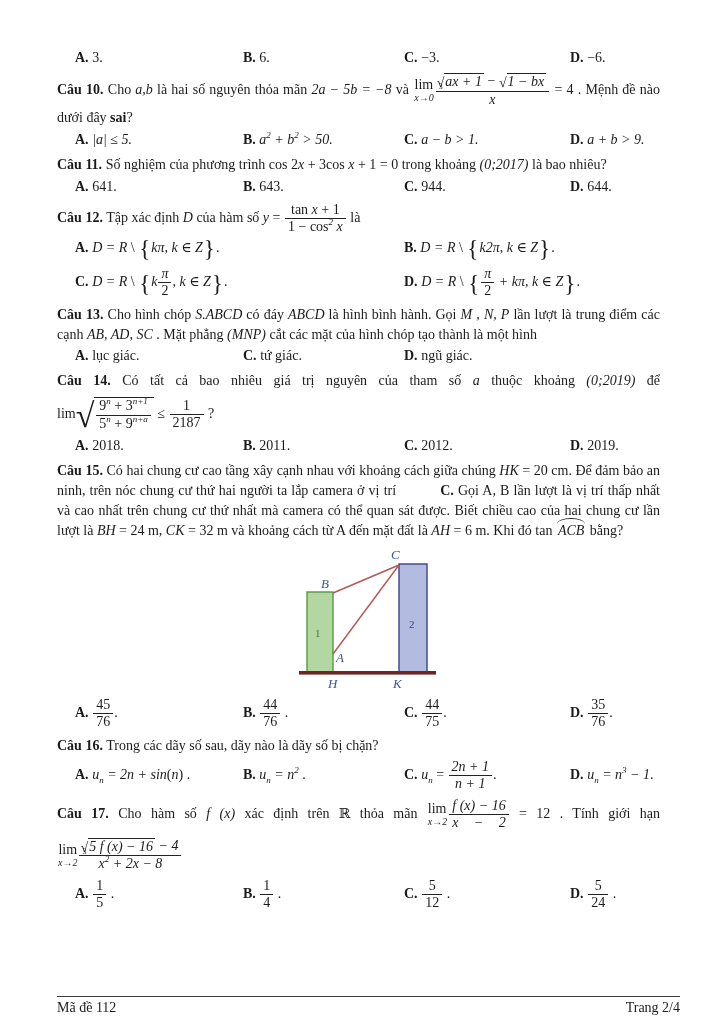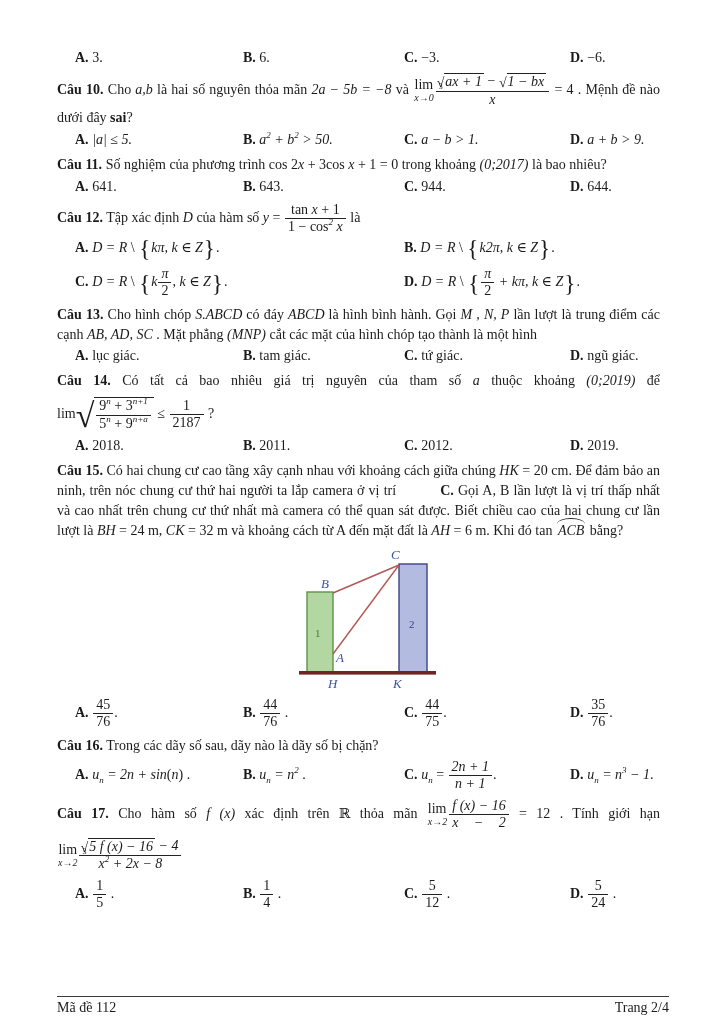--- a/index.html
+++ b/index.html
@@ -30,21 +30,21 @@
   .sqrt{display:inline-flex;align-items:flex-end;vertical-align:middle;white-space:nowrap;}
   .rad{line-height:1.02;}
   .sqrt-big .rad{font-size:34px;line-height:0.95;}
   .rbar{border-top:1.2px solid #222;padding:0 2px 0 1px;line-height:1.2;}
   .ridx{font-size:8px;position:relative;top:-0.45em;margin-right:-6px;z-index:2;font-style:normal;}
   .brace{font-size:165%;vertical-align:middle;line-height:0.7;padding:0 1px;font-weight:400;}
   .arc{font-style:italic;position:relative;display:inline-block;padding:0 2px;}
   .arc::before{content:"";position:absolute;top:-3px;left:1px;right:1px;height:5px;
     border-top:1.3px solid #222;border-radius:50% 50% 0 0 / 100% 100% 0 0;}
   .figure-wrap{margin:2px 0 2px 238px;width:150px;height:150px;}
-  .footer{position:absolute;left:57px;right:56px;bottom:8px;border-top:1.2px solid #3a3a3a;
+  .footer{position:absolute;left:57px;right:45px;bottom:8px;border-top:1.2px solid #3a3a3a;
     padding-top:3px;display:flex;justify-content:space-between;font-size:14px;}
 </style>
 </head>
 <body>
 
 <div class="content">
 
   <div class="opts">
       <div class="opt"><b class="opt-label">A.</b> <span class="opt-math"><span>3.</span></span></div>
       <div class="opt"><b class="opt-label">B.</b> <span class="opt-math"><span>6.</span></span></div>
@@ -79,21 +79,20 @@
   <div class="opts opts2">
       <div class="opt"><b class="opt-label">A.</b> <span class="opt-math"><span class="mi">D = R</span><span> \ </span><span class="brace">{</span><span class="mi">kπ, k ∈ Z</span><span class="brace">}</span><span>.</span></span></div>
       <div class="opt"><b class="opt-label">B.</b> <span class="opt-math"><span class="mi">D = R</span><span> \ </span><span class="brace">{</span><span class="mi">k2π, k ∈ Z</span><span class="brace">}</span><span>.</span></span></div>
       <div class="opt"><b class="opt-label">C.</b> <span class="opt-math"><span class="mi">D = R</span><span> \ </span><span class="brace">{</span><span class="mi">k</span><span class="frac"><span class="num"><span class="mi">π</span></span><span class="den"><span>2</span></span></span><span class="mi">, k ∈ Z</span><span class="brace">}</span><span>.</span></span></div>
       <div class="opt"><b class="opt-label">D.</b> <span class="opt-math"><span class="mi">D = R</span><span> \ </span><span class="brace">{</span><span class="frac"><span class="num"><span class="mi">π</span></span><span class="den"><span>2</span></span></span><span class="mi"> + kπ, k ∈ Z</span><span class="brace">}</span><span>.</span></span></div>
     </div>
 
   <p class="q"><b>Câu 13.</b><span> Cho hình chóp </span><span class="mi">S.ABCD</span><span> có đáy </span><span class="mi">ABCD</span><span> là hình bình hành. Gọi </span><span class="mi">M , N, P</span><span> lần lượt là trung điểm các cạnh </span><span class="mi">AB, AD, SC</span><span> . Mặt phẳng </span><span class="mi">(MNP)</span><span> cắt các mặt của hình chóp tạo thành là một hình</span></p>
   <div class="opts">
       <div class="opt"><b class="opt-label">A.</b> <span class="opt-math"><span>lục giác.</span></span></div>
-      <div class="opt"><b class="opt-label">B.</b> <span class="opt-math"><span>tam giác.</span></span></div>
       <div class="opt"><b class="opt-label">C.</b> <span class="opt-math"><span>tứ giác.</span></span></div>
       <div class="opt"><b class="opt-label">D.</b> <span class="opt-math"><span>ngũ giác.</span></span></div>
     </div>
 
   <p class="q jlast"><b>Câu 14.</b><span> Có tất cả bao nhiêu giá trị nguyên của tham số </span><span class="mi">a</span><span> thuộc khoảng </span><span class="mi">(0;2019)</span><span> để</span></p>
   <div class="formula"><span>lim</span><span class="sqrt sqrt-big">
         <span class="rad">√</span>
         <span class="rbar"><span class="frac"><span class="num"><span>9</span><sup>n</sup><span> + 3</span><sup>n+1</sup></span><span class="den"><span>5</span><sup>n</sup><span> + 9</span><sup>n+a</sup></span></span></span>
       </span><span> ≤ </span><span class="frac"><span class="num"><span>1</span></span><span class="den"><span>2187</span></span></span><span> ?</span></div>
   <div class="opts">

